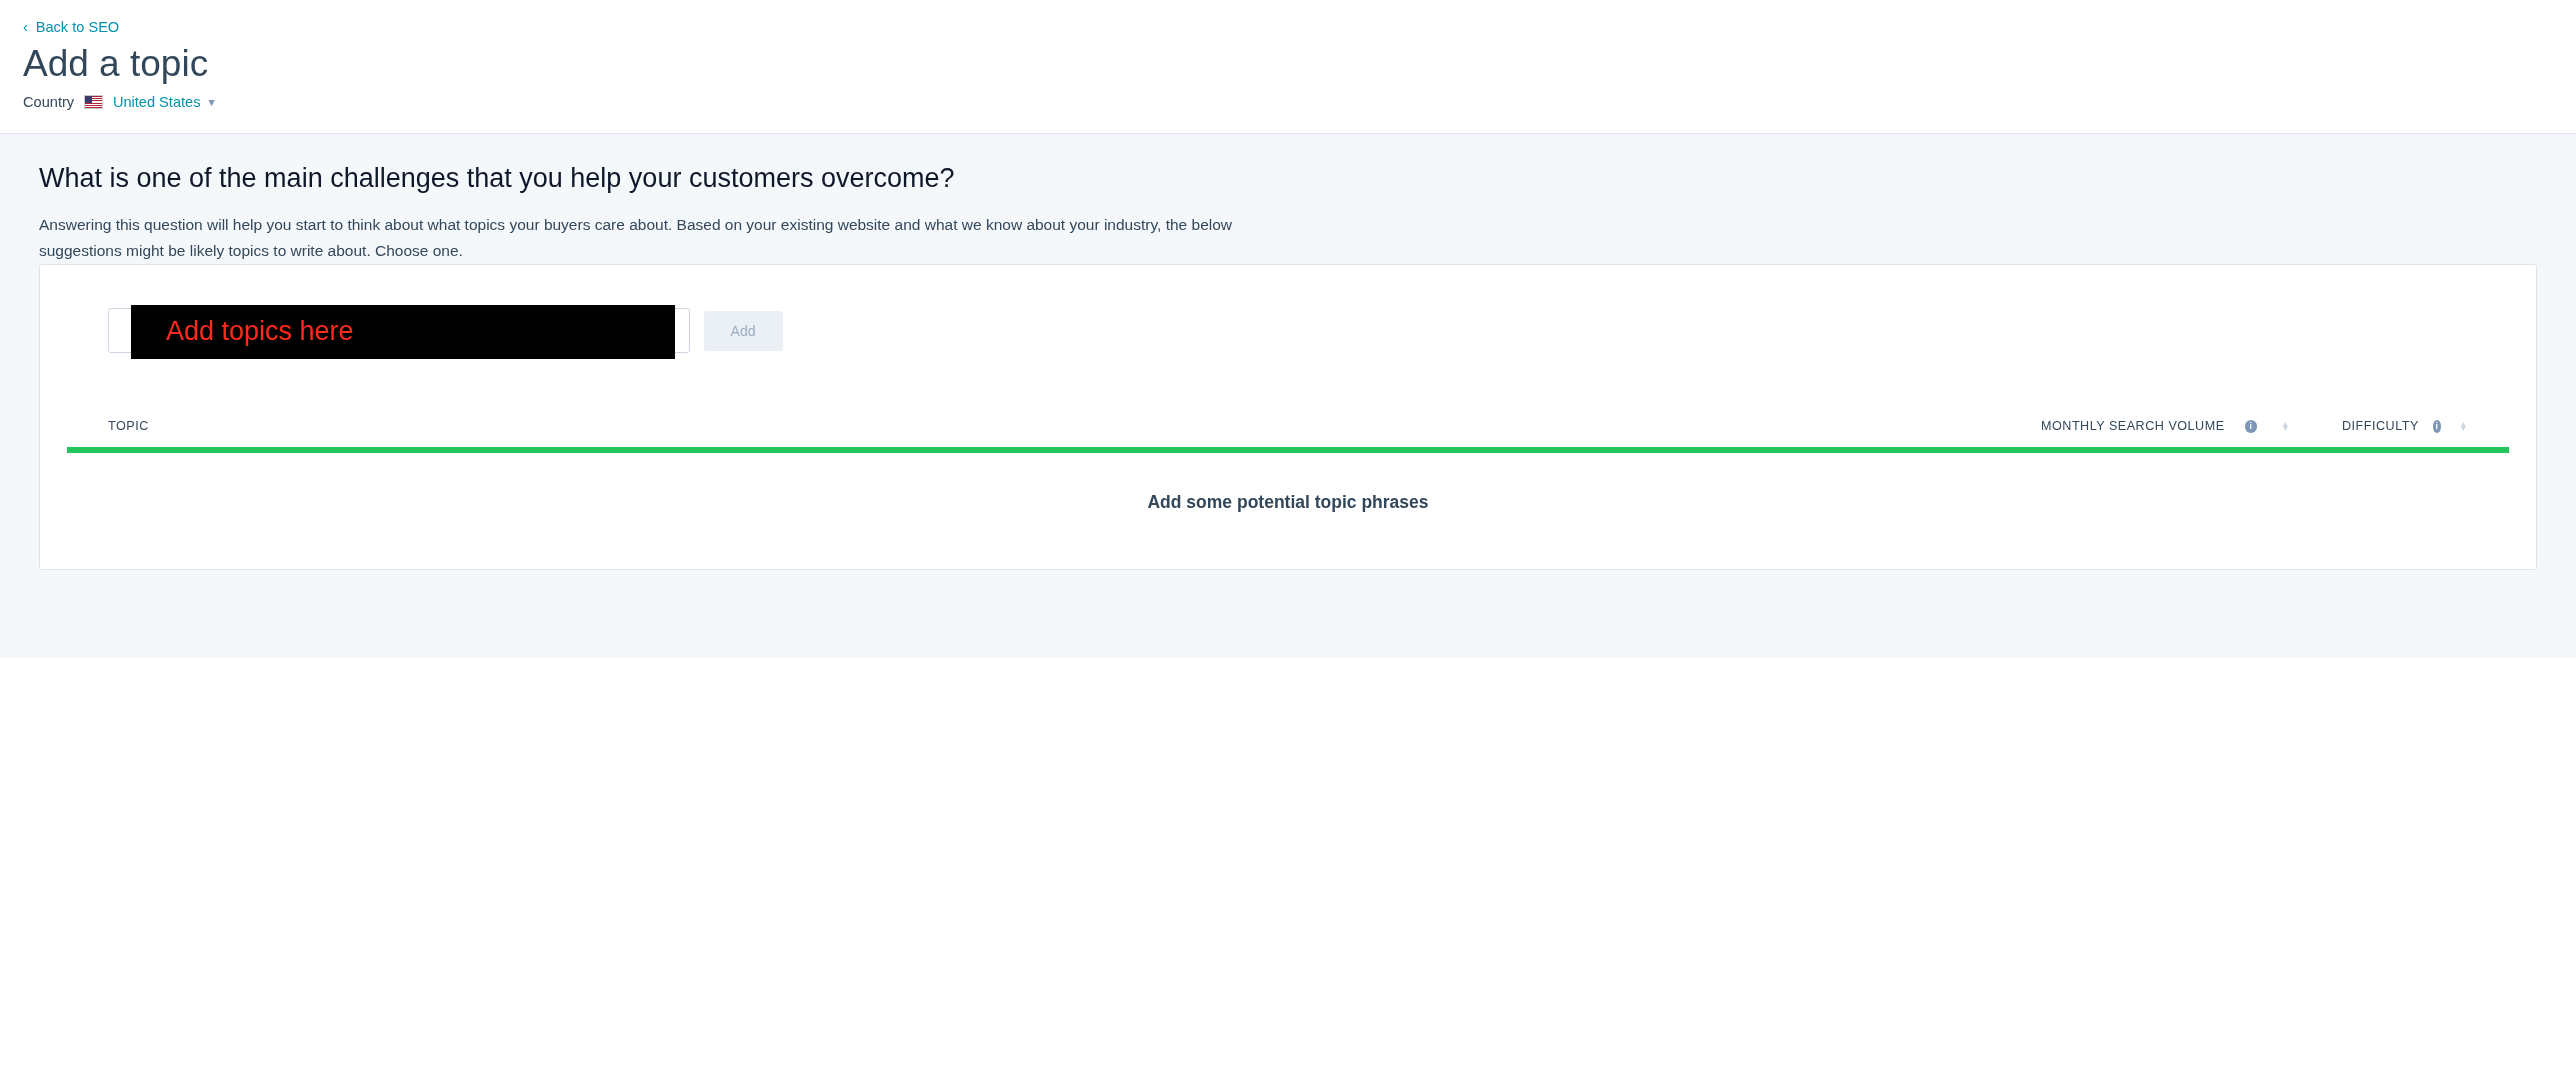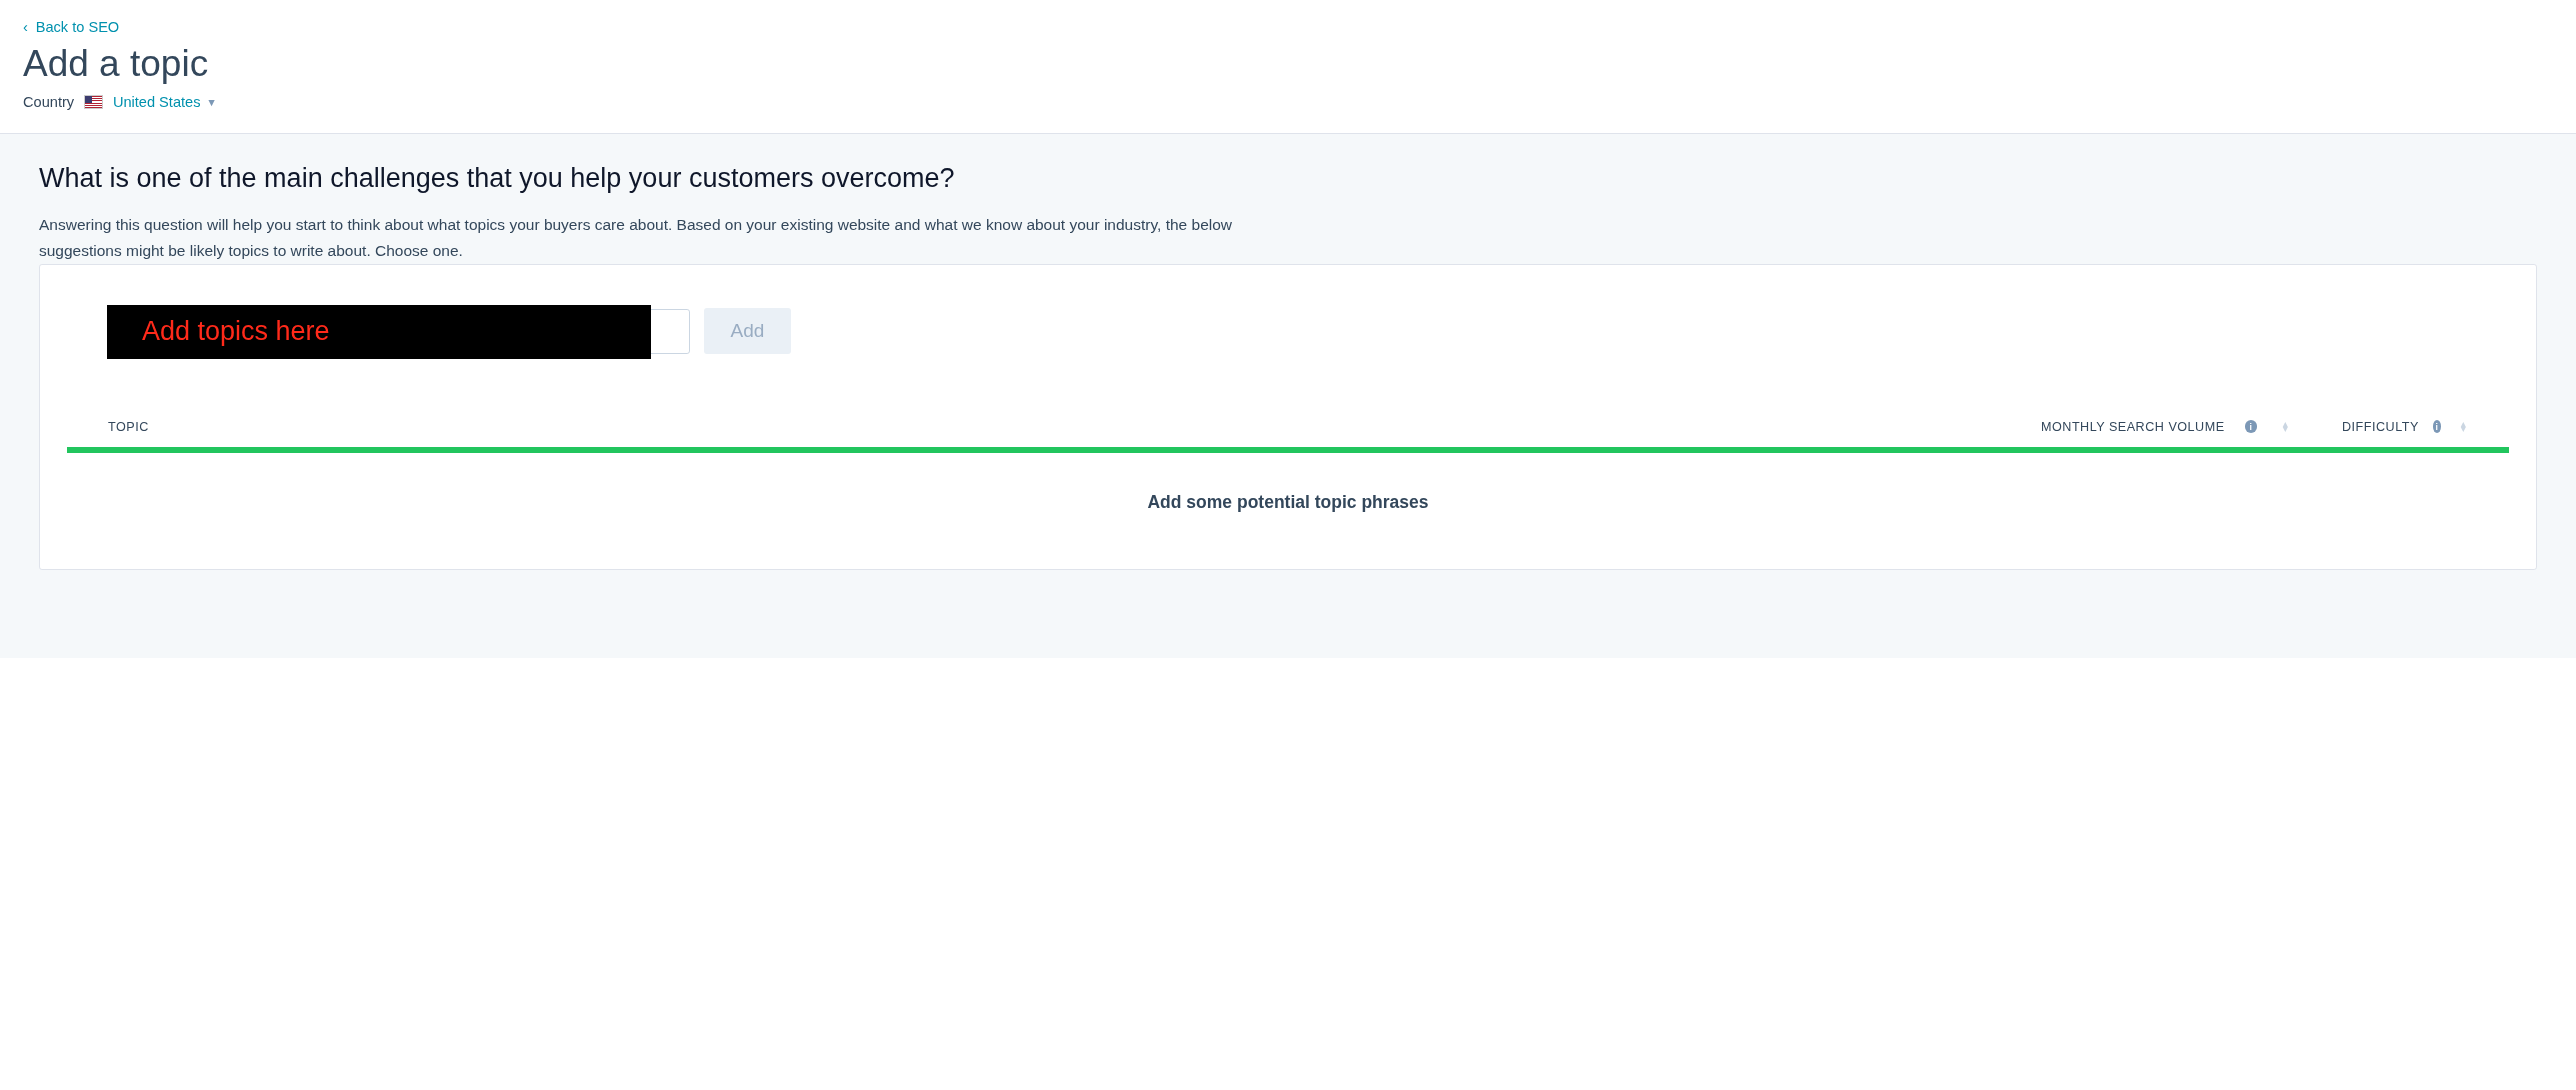--- a/index.html
+++ b/index.html
@@ -125,40 +125,40 @@
       height: 45px;
       border: 1px solid #cbd6e2;
       border-radius: 2.9px;
       padding: 0 11.6px;
       font-size: 14.6px;
       background: #ffffff;
       position: relative;
     }
     .redaction-overlay {
       position: absolute;
-      left: 40px;
+      left: 64px;
       top: -3.9px;
       width: 544px;
       height: 54px;
       background: #000000;
       display: flex;
       align-items: center;
       padding-left: 35px;
       color: #ff2a1a;
       font-size: 27px;
       font-weight: 400;
       pointer-events: none;
     }
     .add-button {
       background: #eaf0f6;
       color: #99acc2;
       border: none;
       border-radius: 2.9px;
       padding: 11.6px 27px;
-      font-size: 19px;
+      font-size: 14px;
       cursor: not-allowed;
     }
     .table-header {
       display: flex;
       align-items: center;
       padding: 0 41px 13.6px 41px;
       border-bottom: 6px solid #22c55e;
       font-size: 12.6px;
       letter-spacing: 0.5px;
       color: #33475b;

